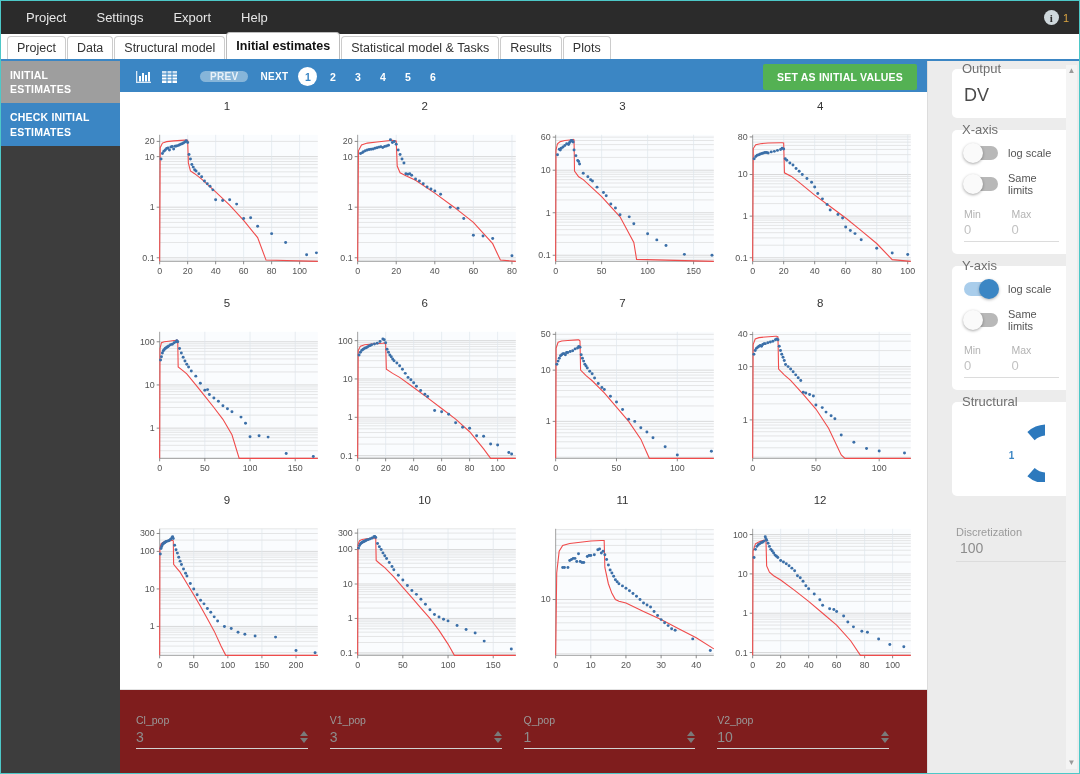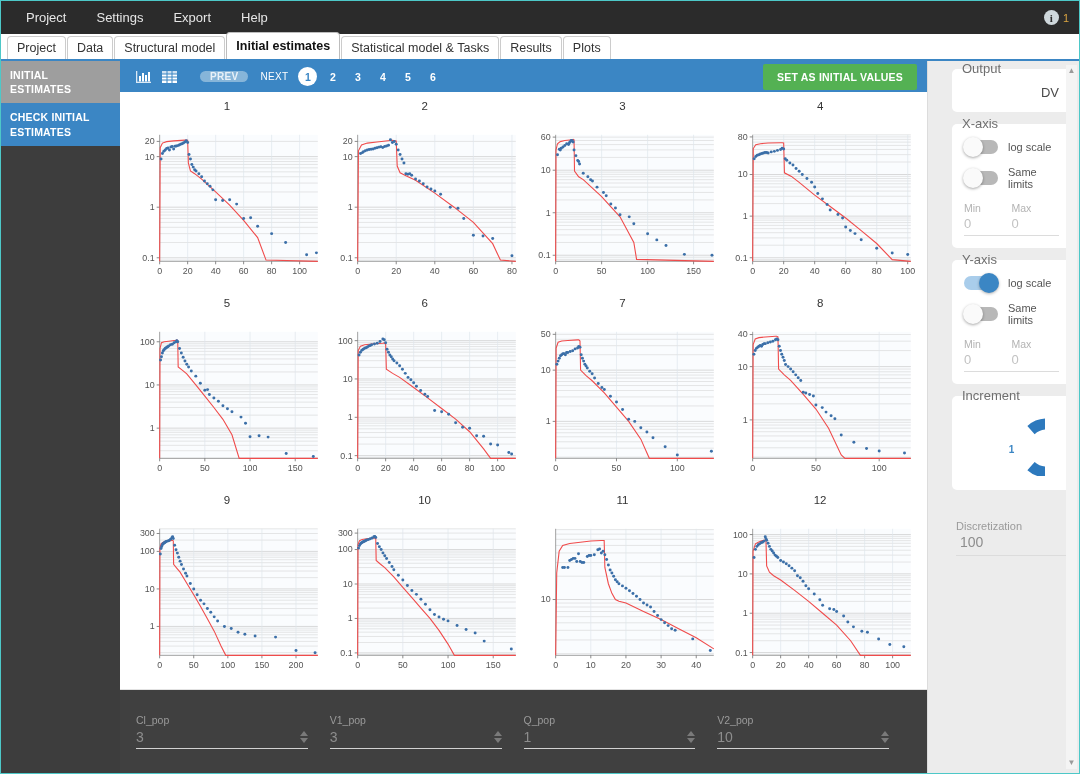--- a/index.html
+++ b/index.html
@@ -117,21 +117,21 @@
   }
   .tb-icon { width: 26px; height: 20px; display: flex; align-items: center; justify-content: center; }
   .tb-icon svg { display: block; }
   .prev-btn {
     margin-left: 18px;
     background: #86b5d9; color: #e8f1f8;
     font-size: 10px; font-weight: bold; letter-spacing: .3px;
     padding: 0 10px; border-radius: 11px;
   }
   .next-btn {
-    margin-left: 8px; color: #ffffff; font-size: 10px; font-weight: normal;
+    margin-left: 8px; color: #ffffff; font-size: 10px; font-weight: bold;
     letter-spacing: .3px; padding: 4px 4px;
   }
   .pagenum {
     width: 19px; height: 19px; margin-left: 6px;
     display: flex; align-items: center; justify-content: center;
     font-size: 10.5px; font-weight: bold; color: #ffffff;
     border-radius: 50%;
   }
   .pagenum.active { background: #ffffff; color: #3b86c4; }
   .set-initial {
@@ -148,21 +148,21 @@
   }
   .plot-row { flex: 1 1 0; display: flex; min-height: 0; }
   .plot-cell { flex: 1 1 0; display: flex; flex-direction: column; min-width: 0; padding: 0 2px; }
   .plot-title { text-align: center; font-size: 11.5px; color: #333333; padding: 2px 0 1px 0; flex: 0 0 auto;}
   .plot-svg-wrap { flex: 1 1 auto; min-height: 0; }
   .plot-svg-wrap svg { width: 100%; height: 100%; display: block; }
 
   
   .parambar {
     height: 84px; flex: 0 0 84px;
-    background: #404040;
+    background: #7f1d1d;
     border-top: 1px solid #e2e2e2;
     display: flex; align-items: center;
     padding: 0 16px;
   }
   .param {
     flex: 1 1 0; padding-right: 22px; position: relative;
   }
   .param-label { font-size: 10.5px; color: #9a9a9a; margin-bottom: 3px; }
   .param-row { display: flex; align-items: flex-end; border-bottom: 1px solid #d2d2d2; padding-bottom: 3px; }
   .param-value { font-size: 14px; color: #8d8d8d; flex: 1 1 auto; }
@@ -183,21 +183,21 @@
   .card {
     background: #ffffff; border-radius: 5px;
     margin-bottom: 12px; padding: 10px 12px 12px 12px;
     position: relative;
   }
   .card-title {
     position: absolute; top: -8px; left: 10px;
     font-size: 13px; color: #6f6f6f; background: transparent;
   }
   .card-pad-top { padding-top: 16px; }
-  .card-value { font-size: 13px; color: #4a4a4a; text-align: right; }
+  .card-value { font-size: 18px; color: #4a4a4a; }
   .toggle-row { display: flex; align-items: center; margin-bottom: 12px; }
   .toggle {
     width: 34px; height: 14px; border-radius: 7px; position: relative;
     background: #b8b8b8; flex: 0 0 34px;
   }
   .toggle .knob {
     position: absolute; top: -3px; left: -1px;
     width: 20px; height: 20px; border-radius: 50%;
     background: #fafafa; box-shadow: 0 1px 3px rgba(0,0,0,.35);
   }
@@ -1577,21 +1577,21 @@
               <div class="mm-val">0</div>
             </div>
             <div class="mm">
               <div class="mm-label">Max</div>
               <div class="mm-val">0</div>
             </div>
           </div>
         </div>
 
         <div class="card card-pad-top">
-          <div class="card-title">Increment</div>
+          <div class="card-title">Structural</div>
           <div class="gauge-wrap">
             <svg width="66" height="60" viewBox="0 0 66 60">
               <path d="M 52 50 A 24 24 0 1 0 52 14" fill="none" stroke="#2d79bd" stroke-width="11" stroke-linecap="butt"></path>
             </svg>
             <div class="gauge-val">1</div>
           </div>
         </div>
 
         <div>
           <div class="disc-label">Discretization</div>

